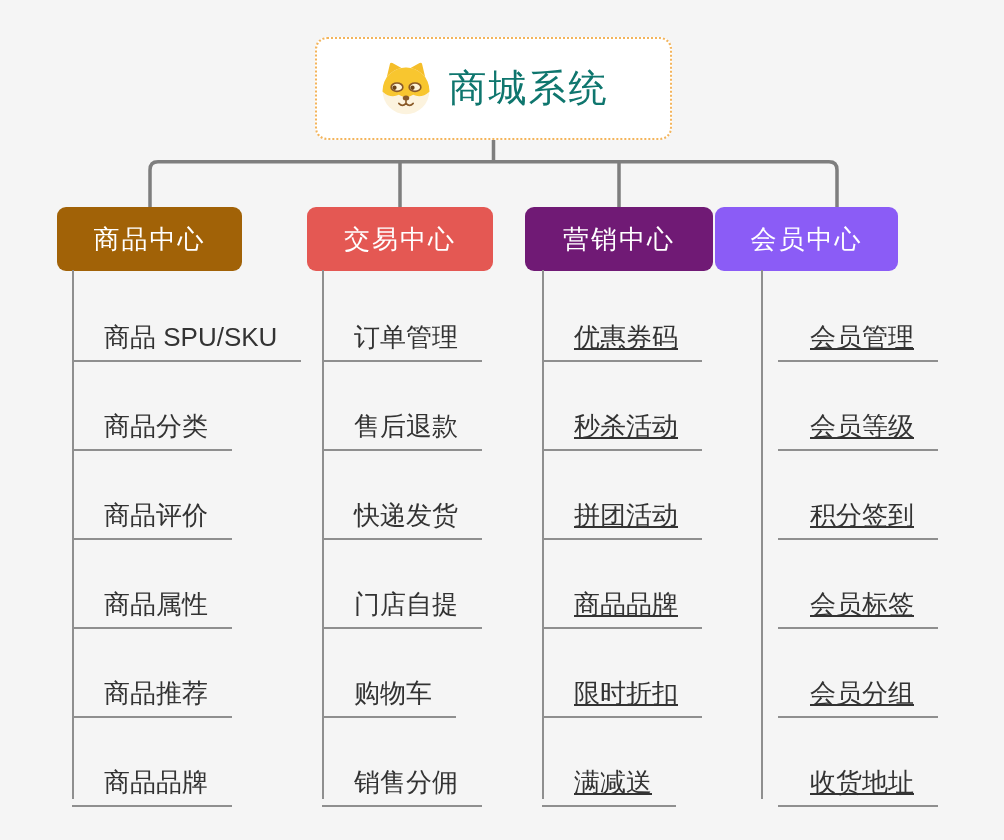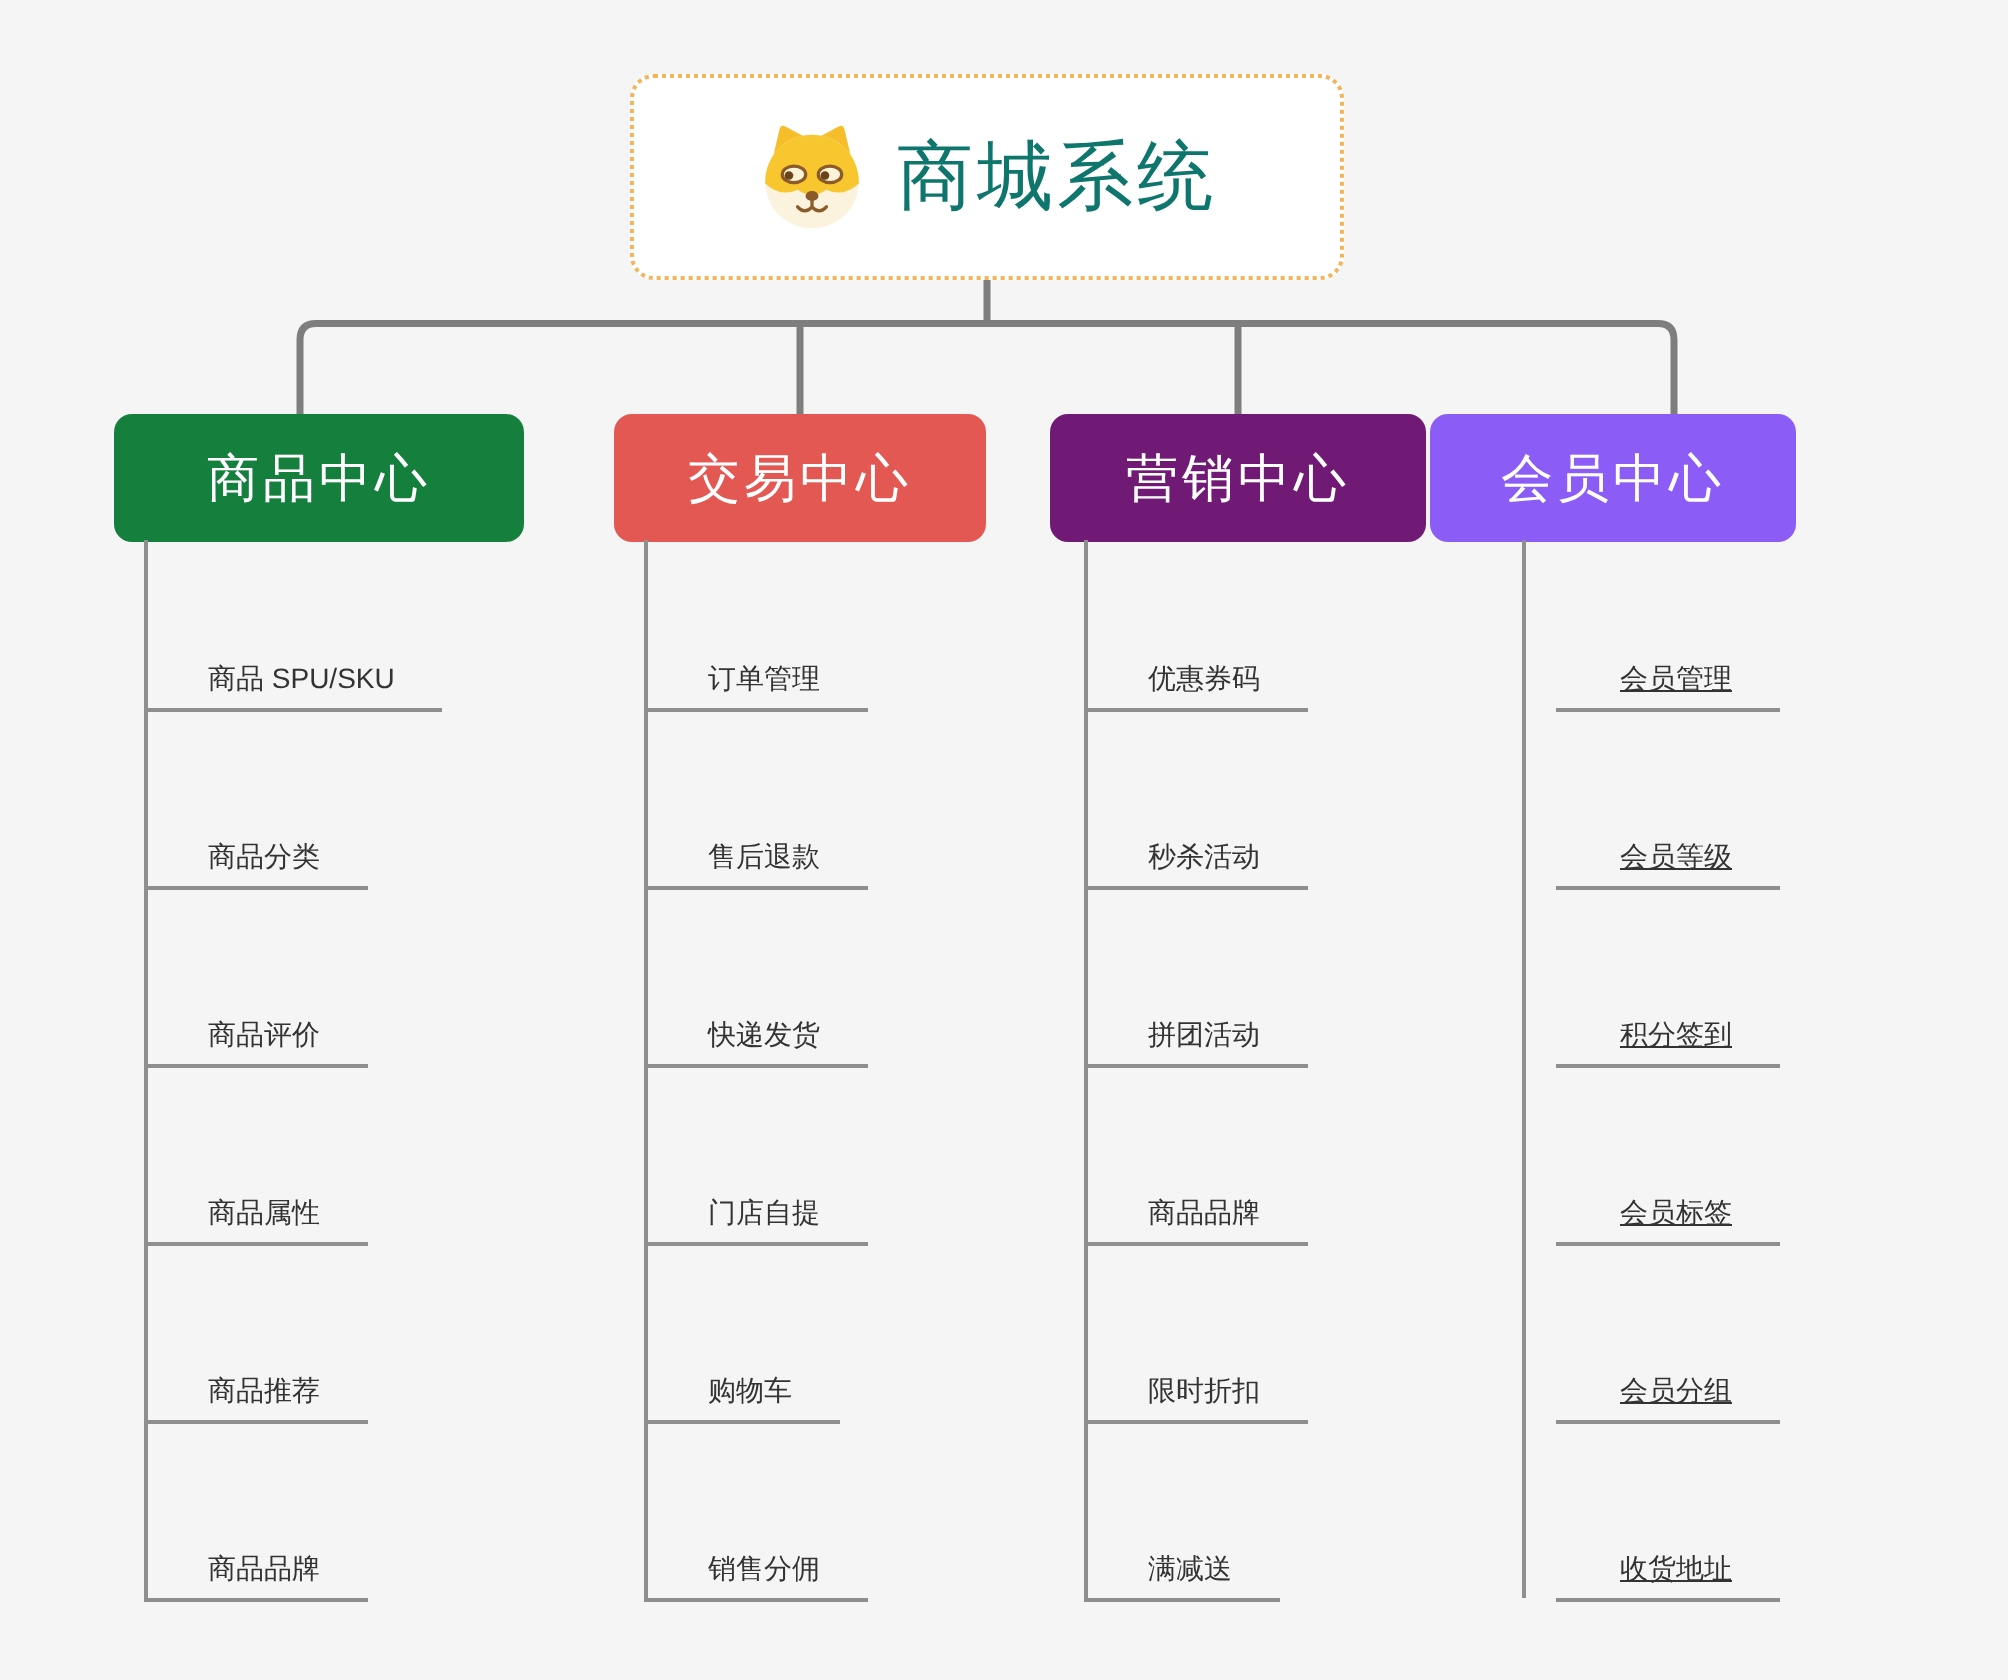--- a/index.html
+++ b/index.html
@@ -34,21 +34,21 @@
 
   
   .branch{
     position:absolute;top:207px;height:64px;
     box-sizing:border-box;
     border-radius:9px;
     display:flex;align-items:center;justify-content:center;
     color:#FFFFFF;font-size:26px;letter-spacing:2px;white-space:nowrap;
     cursor:pointer;
   }
-  .branch.c1{left:57px;width:205px;background:#15803d;}
+  .branch.c1{left:57px;width:185px;background:#a16207;}
   .branch.c2{left:307px;width:186px;background:#E45853;}
   .branch.c3{left:525px;width:188px;background:#701a75;}
   .branch.c4{left:715px;width:183px;background:#8b5cf6;}
 
   
   .spine{
     position:absolute;top:270px;height:529px;width:2px;
     background:#8F8F8F;
   }
   .spine.c1{left:72px;}
@@ -57,27 +57,27 @@
   .spine.c4{left:761px;}
 
   
   .leaf{
     position:absolute;
     box-sizing:border-box;
     min-height:36px;
     display:flex;align-items:flex-end;
     padding:0 24px 5px 32px;
     border-bottom:2px solid #8F8F8F;
-    font-size:14px;color:#333333;
+    font-size:26px;color:#333333;
     white-space:nowrap;
     cursor:pointer;
   }
   .leaf.c1{left:72px;}
   .leaf.c2{left:322px;}
-  .leaf.c3{left:542px;}
+  .leaf.c3{left:542px;text-decoration:underline;}
   .leaf.c4{left:778px;text-decoration:underline;}
   .leaf.r1{top:320px;}
   .leaf.r2{top:409px;}
   .leaf.r3{top:498px;}
   .leaf.r4{top:587px;}
   .leaf.r5{top:676px;}
   .leaf.r6{top:765px;}
 </style>
 </head>
 <body>

